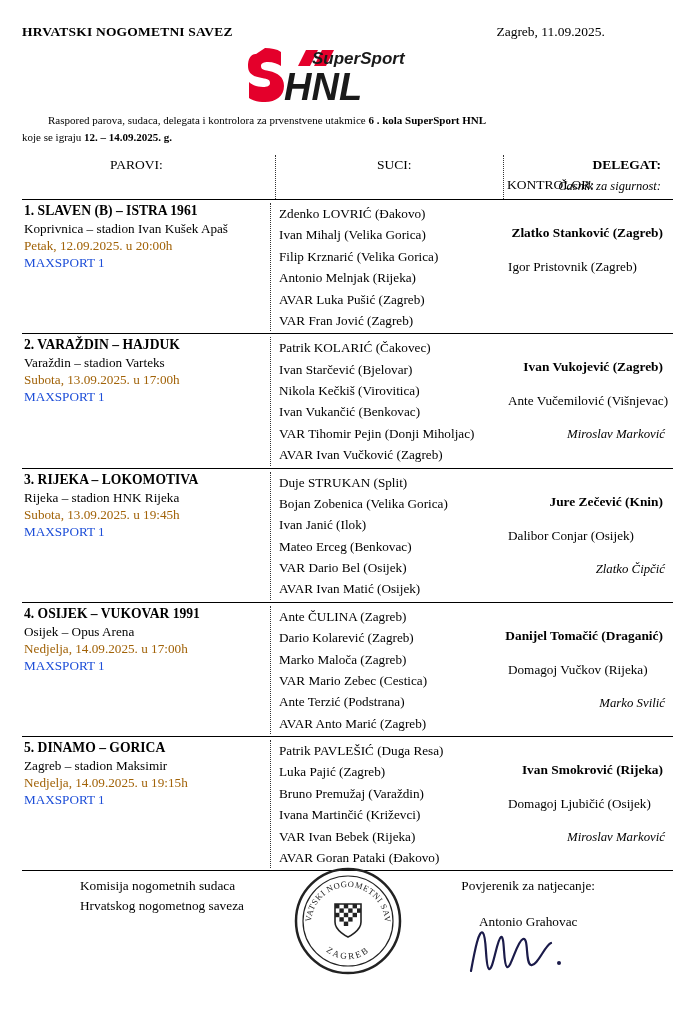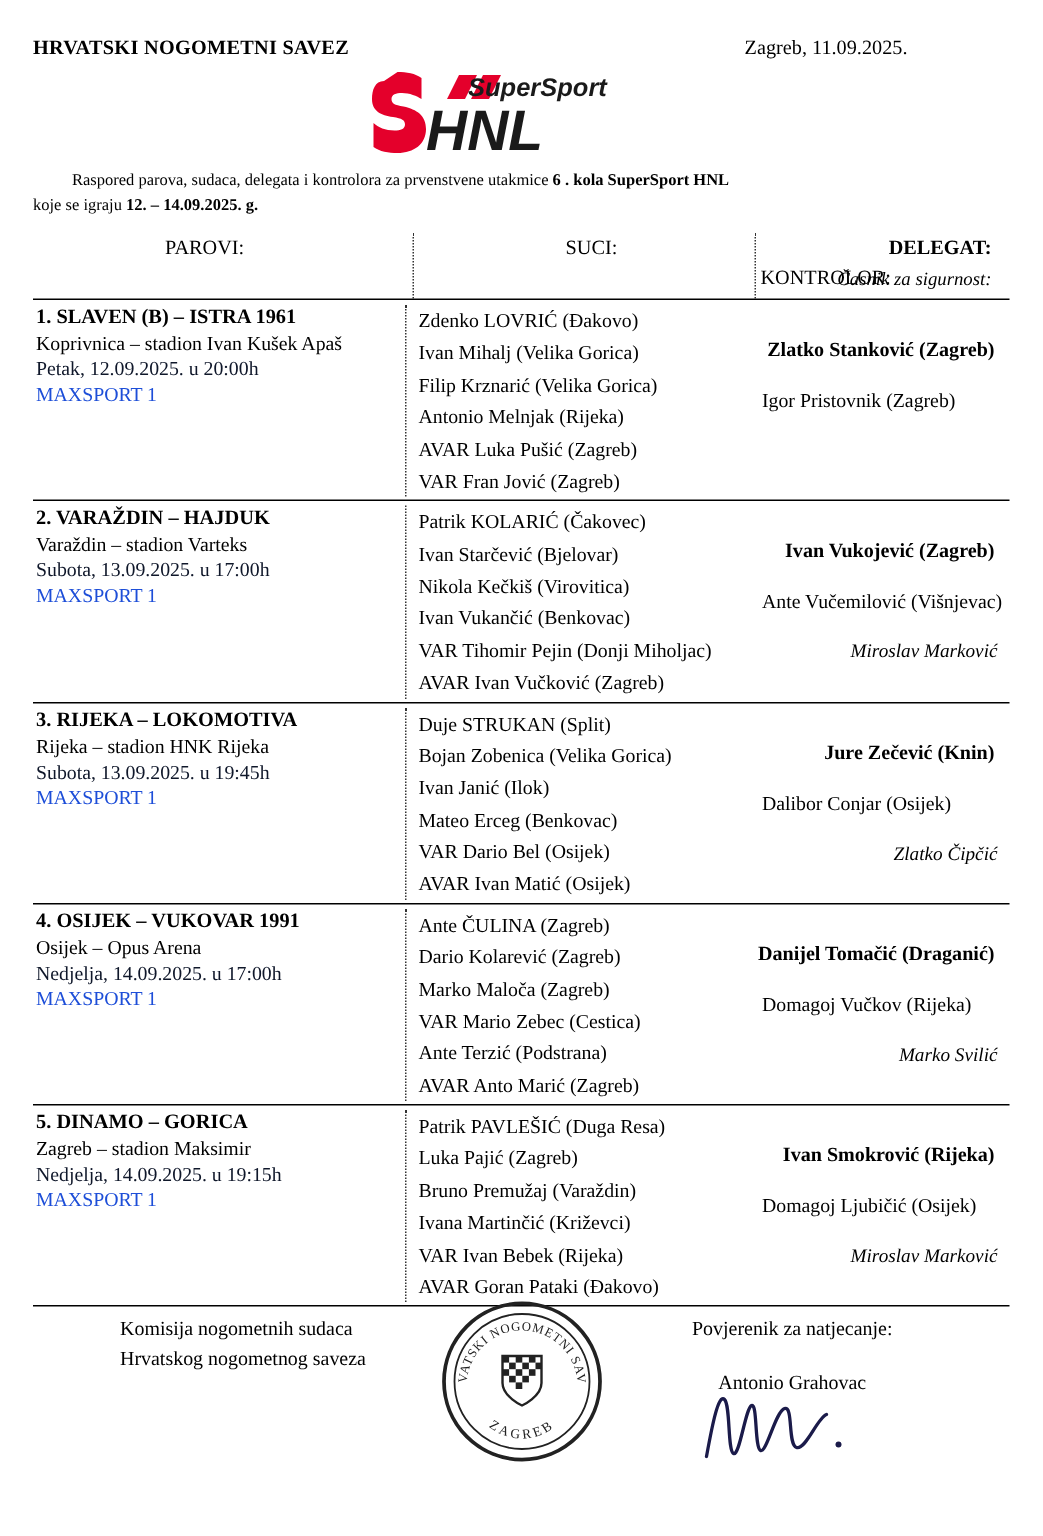--- a/index.html
+++ b/index.html
@@ -146,21 +146,21 @@
     font-weight: bold;
     font-size: 13.6px;
     margin-bottom: 2px;
   }
   .venue {
     font-size: 13.2px;
     margin-bottom: 1px;
   }
   .datetime {
     font-size: 13.2px;
-    color: #0f172a;
+    color: #a16207;
     margin-bottom: 1px;
   }
   .tv {
     font-size: 13.2px;
     color: #1d4ed8;
   }
   .ref-line {
     font-size: 13.2px;
     line-height: 1.62;
     white-space: nowrap;

